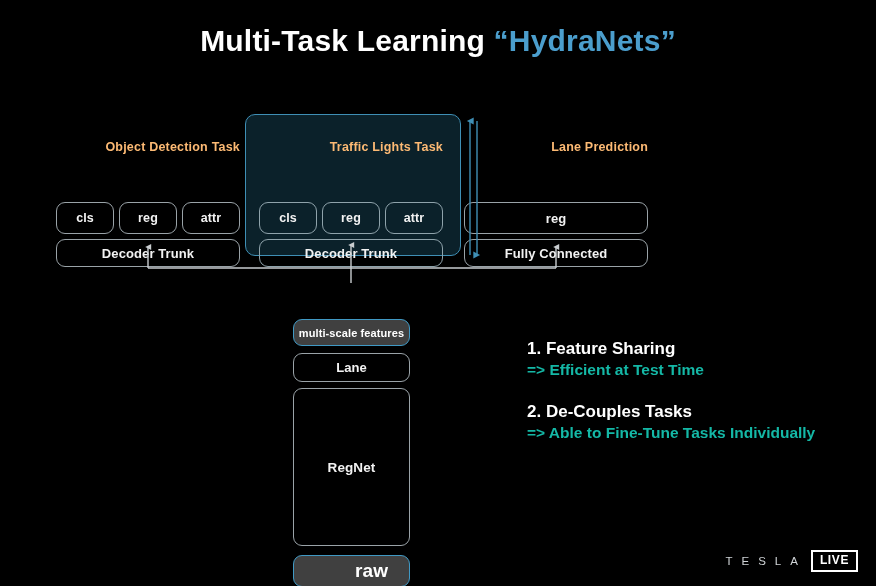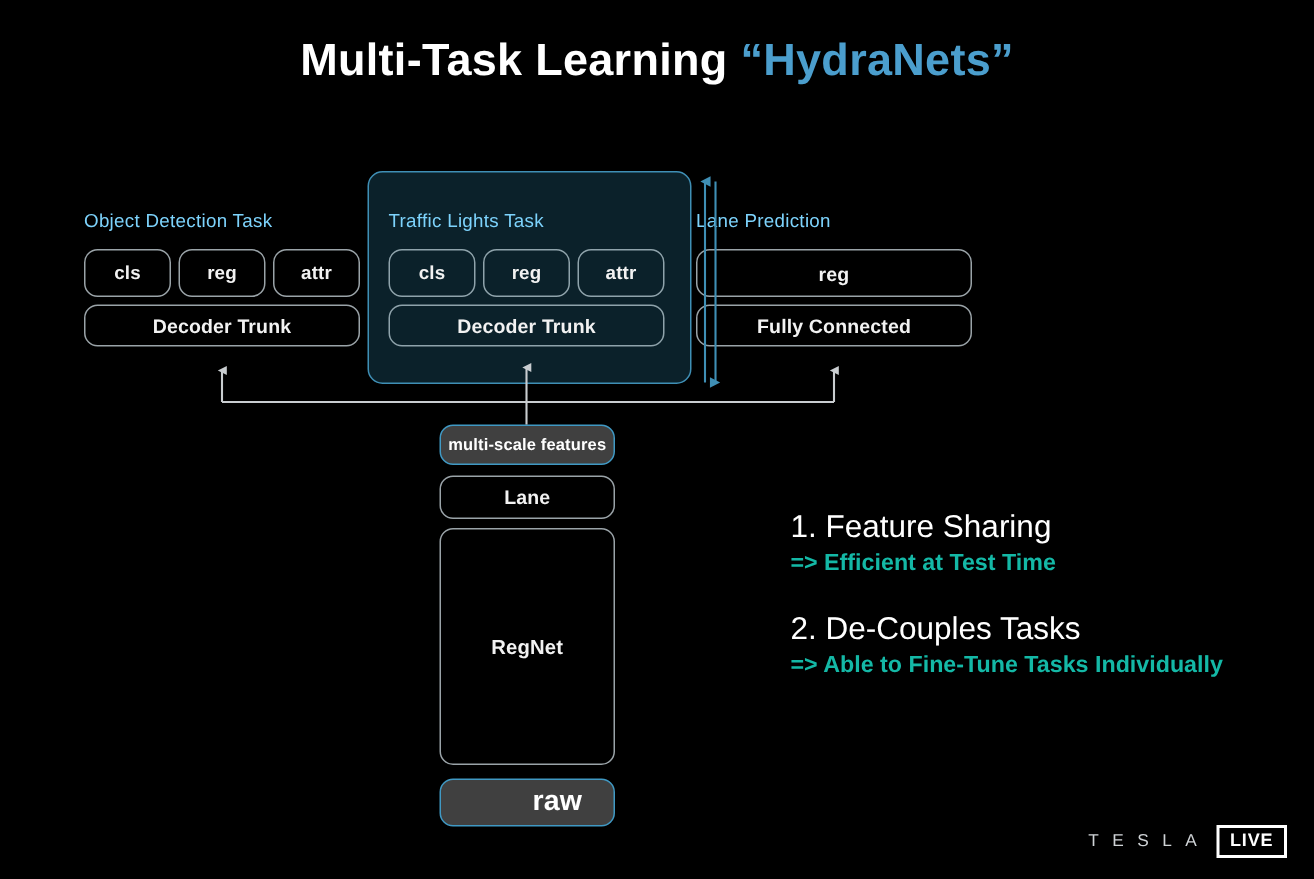--- a/index.html
+++ b/index.html
@@ -49,36 +49,37 @@
     border-radius: 9px;
     background: #000000;
     color: #f2f2f2;
     display: flex;
     align-items: center;
     justify-content: center;
     font-size: 13px;
     font-weight: 700;
     letter-spacing: 0.1px;
     white-space: nowrap;
+    margin-top: 36px;
   }
   .box.sm { font-size: 12.5px; }
 
   
   .box.on-panel {
     background: transparent;
     border-color: #8fa3ab;
   }
 
   
   .col-label {
     position: absolute;
     font-size: 12.5px;
-    font-weight: 400;
-    color: #7dd3fc;
-    text-align: left;
+    font-weight: 700;
+    color: #fdba74;
+    text-align: right;
     white-space: nowrap;
     letter-spacing: 0.2px;
   }
 
   
   .panel-highlight {
     position: absolute;
     box-sizing: border-box;
     border: 1px solid #3f8fb5;
     border-radius: 10px;
@@ -118,22 +119,22 @@
 
   
   .notes {
     position: absolute;
     left: 527px;
     top: 338px;
     width: 330px;
   }
   .note-block { margin-bottom: 20px; }
   .note-head {
-    font-size: 21px;
-    font-weight: 400;
+    font-size: 17px;
+    font-weight: 700;
     color: #ffffff;
     line-height: 1.32;
     white-space: nowrap;
   }
   .note-sub {
     font-size: 15.5px;
     font-weight: 700;
     color: #14b8a6;
     line-height: 1.32;
     white-space: nowrap;

